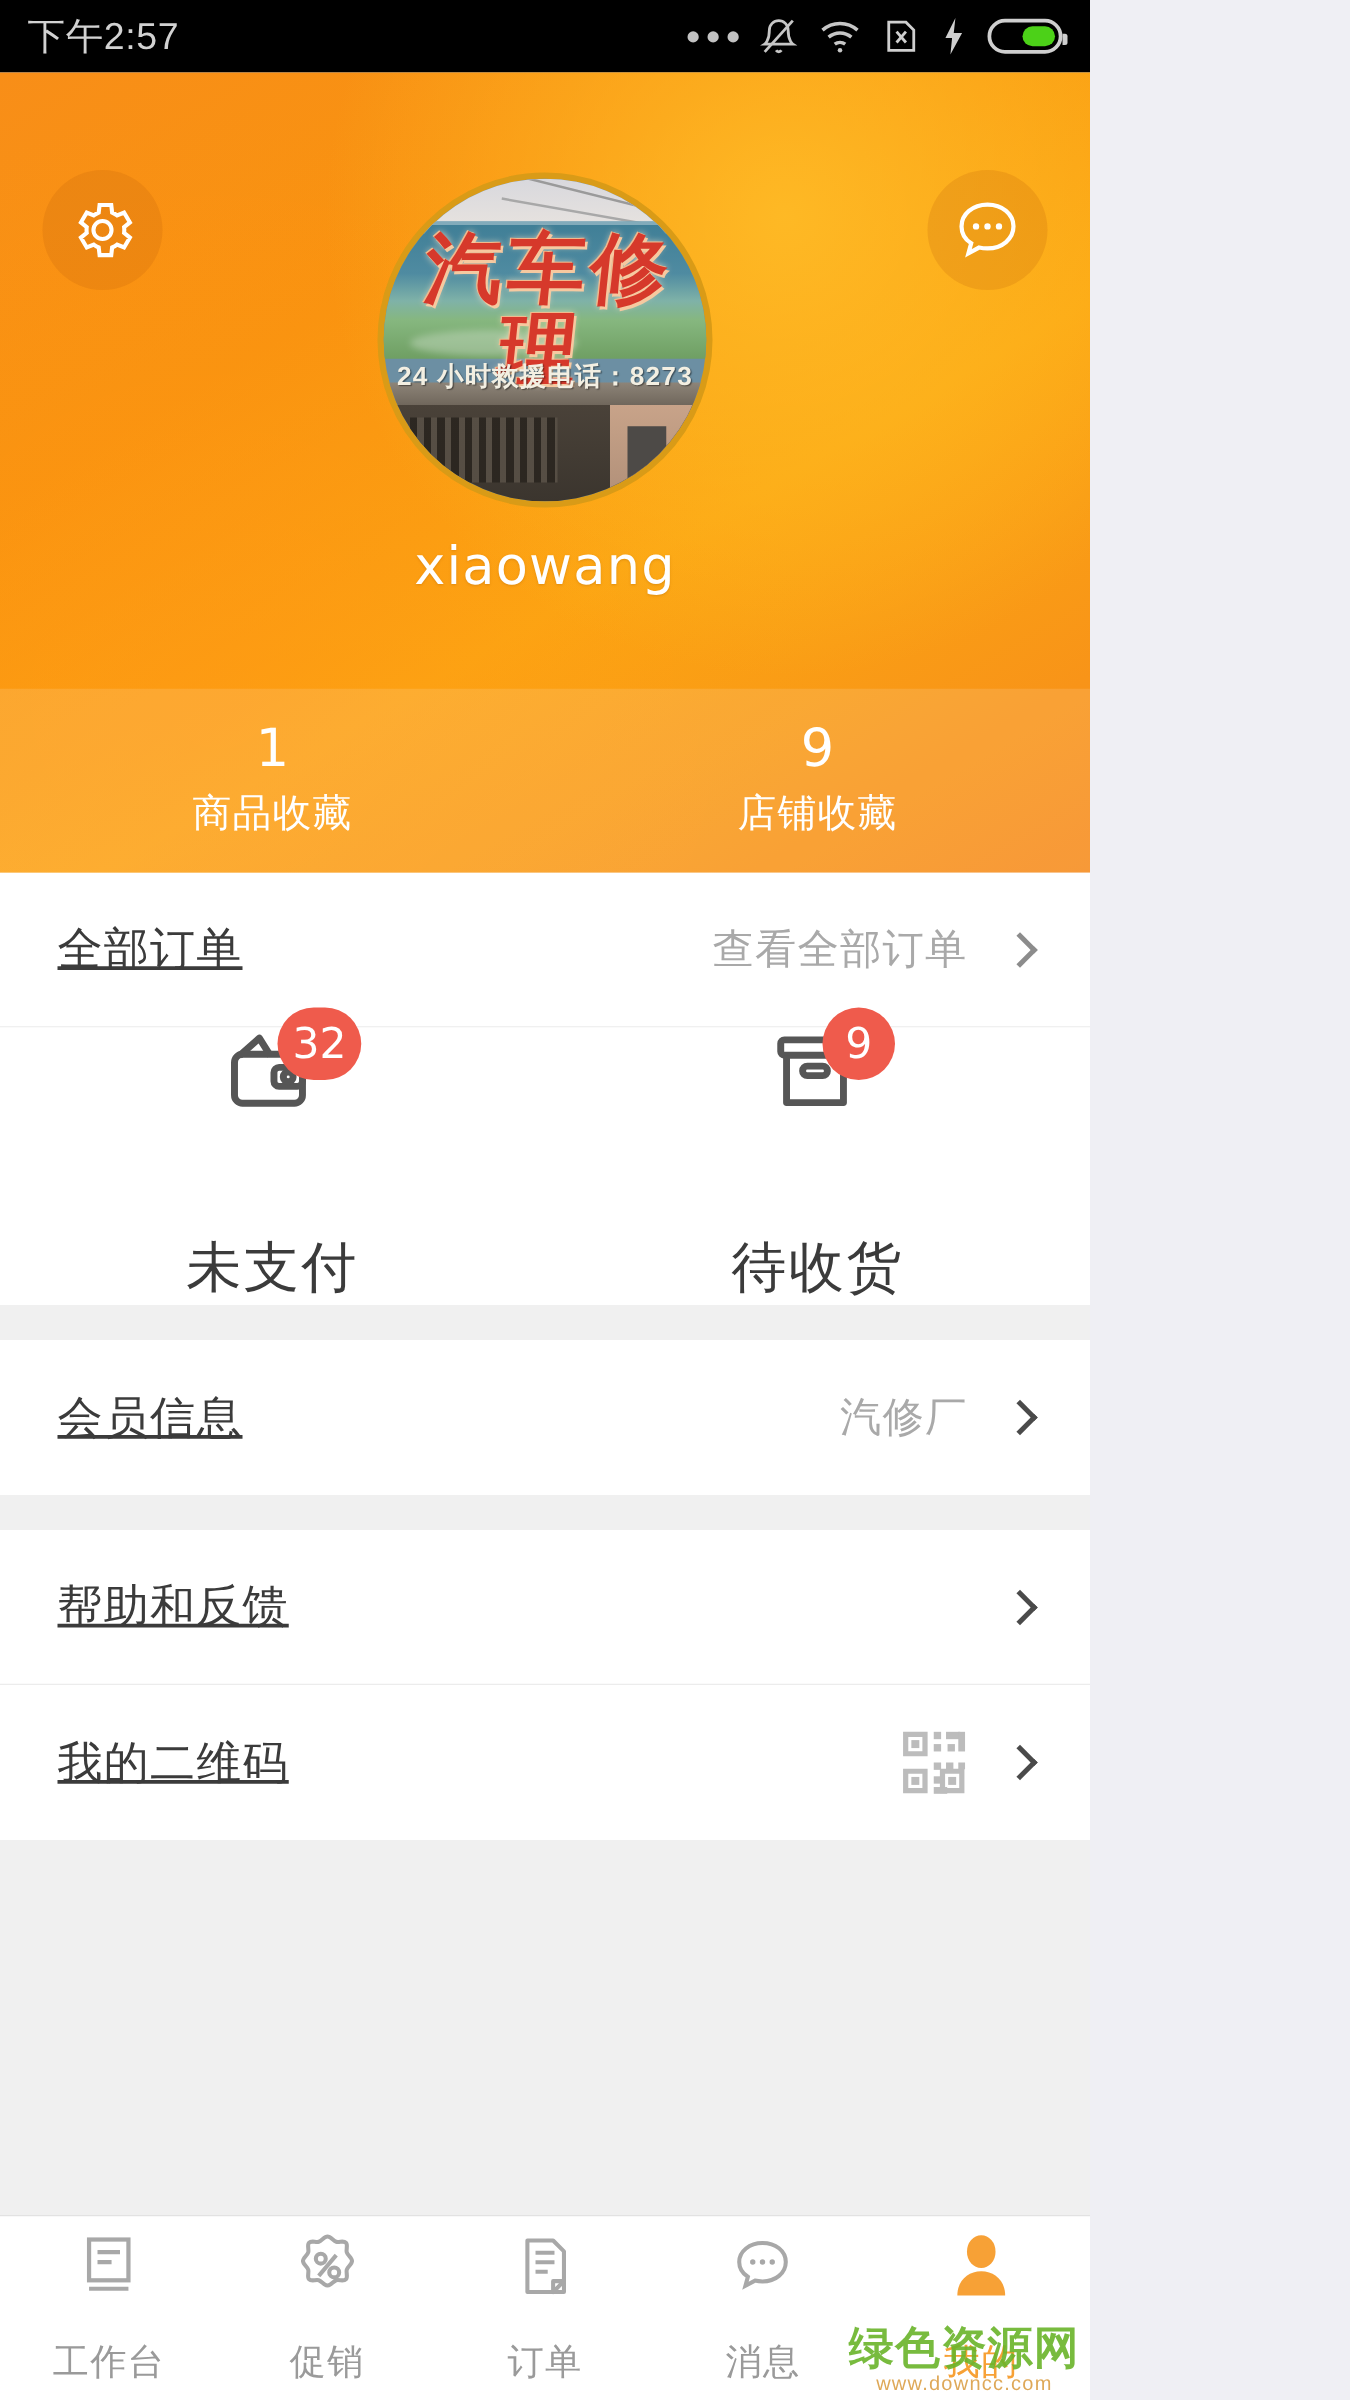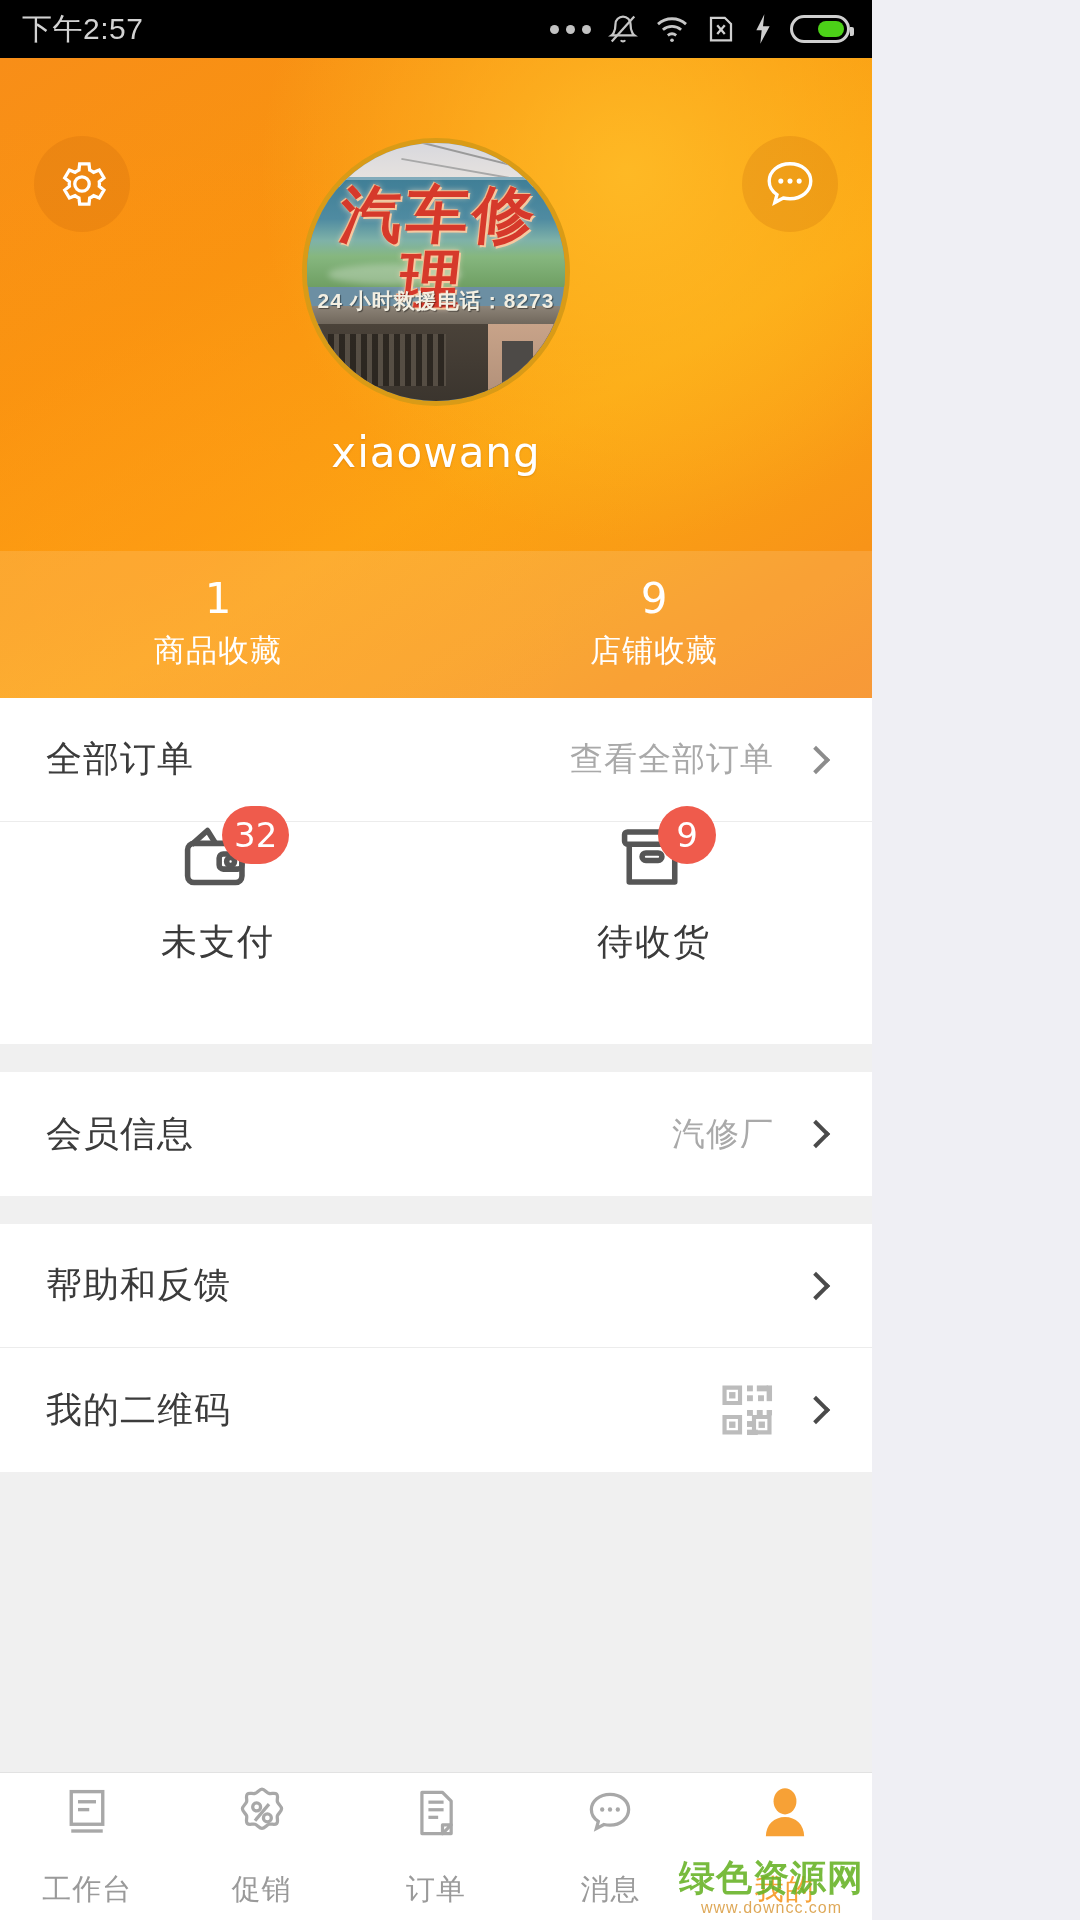--- a/index.html
+++ b/index.html
@@ -101,38 +101,38 @@
 
   
   .block { background:#fff; }
   .gap { height:28px; background:#f0f0f0; }
   .row {
     display:flex; align-items:center; justify-content:space-between;
     padding:0 46px; height:124px; background:#fff;
     border-bottom:1px solid #ececec;
   }
   .row:last-child { border-bottom:none; }
-  .row-title { font-size:36px; color:#3b3b3b; letter-spacing:1px; }
+  .row-title { font-size:36px; color:#3b3b3b; letter-spacing:1px;text-decoration:underline; }
   .row-right { display:flex; align-items:center; gap:32px;margin-left:24px; }
   .row-value { font-size:33px; color:#a9a9a9; letter-spacing:1px; }
   .chev { width:20px; height:20px; border-right:4px solid #4a4a4a; border-top:4px solid #4a4a4a;
     transform:rotate(45deg); display:block; }
   .chev.light { border-color:#8c8c8c; }
 
   
   .order-status { display:flex; background:#fff; height:222px; }
-  .os-item { flex:1; display:flex; flex-direction:column; align-items:center; justify-content:flex-start; gap:24px; }
+  .os-item { flex:1; display:flex; flex-direction:column; align-items:center; justify-content:space-between; gap:24px; }
   .os-iconwrap { position:relative; width:76px; height:72px; }
   .badge {
     position:absolute; top:-16px; left:42px; min-width:58px; height:58px; padding:0 12px;
     background:#ef5b4c; color:#fff; border-radius:34px;
     display:flex; align-items:center; justify-content:center;
     font-size:34px; font-family:"DejaVu Sans","Liberation Sans",sans-serif;
   }
-  .os-label { font-size:36px; color:#3b3b3b; letter-spacing:2px; }
+  .os-label { font-size:44px; color:#3b3b3b; letter-spacing:2px; }
 
   .filler { flex:1 1 auto; background:#f0f0f0; }
 
   
   .tabbar {
     flex:0 0 148px; height:148px; background:#fff;
     border-top:1px solid #e2e2e2; display:flex; position:relative;
   }
   .tab { flex:1; display:flex; flex-direction:column; align-items:center; justify-content:center; gap:28px; }
   .tab-label { font-size:29px; color:#9a9a9a; letter-spacing:1px; }

